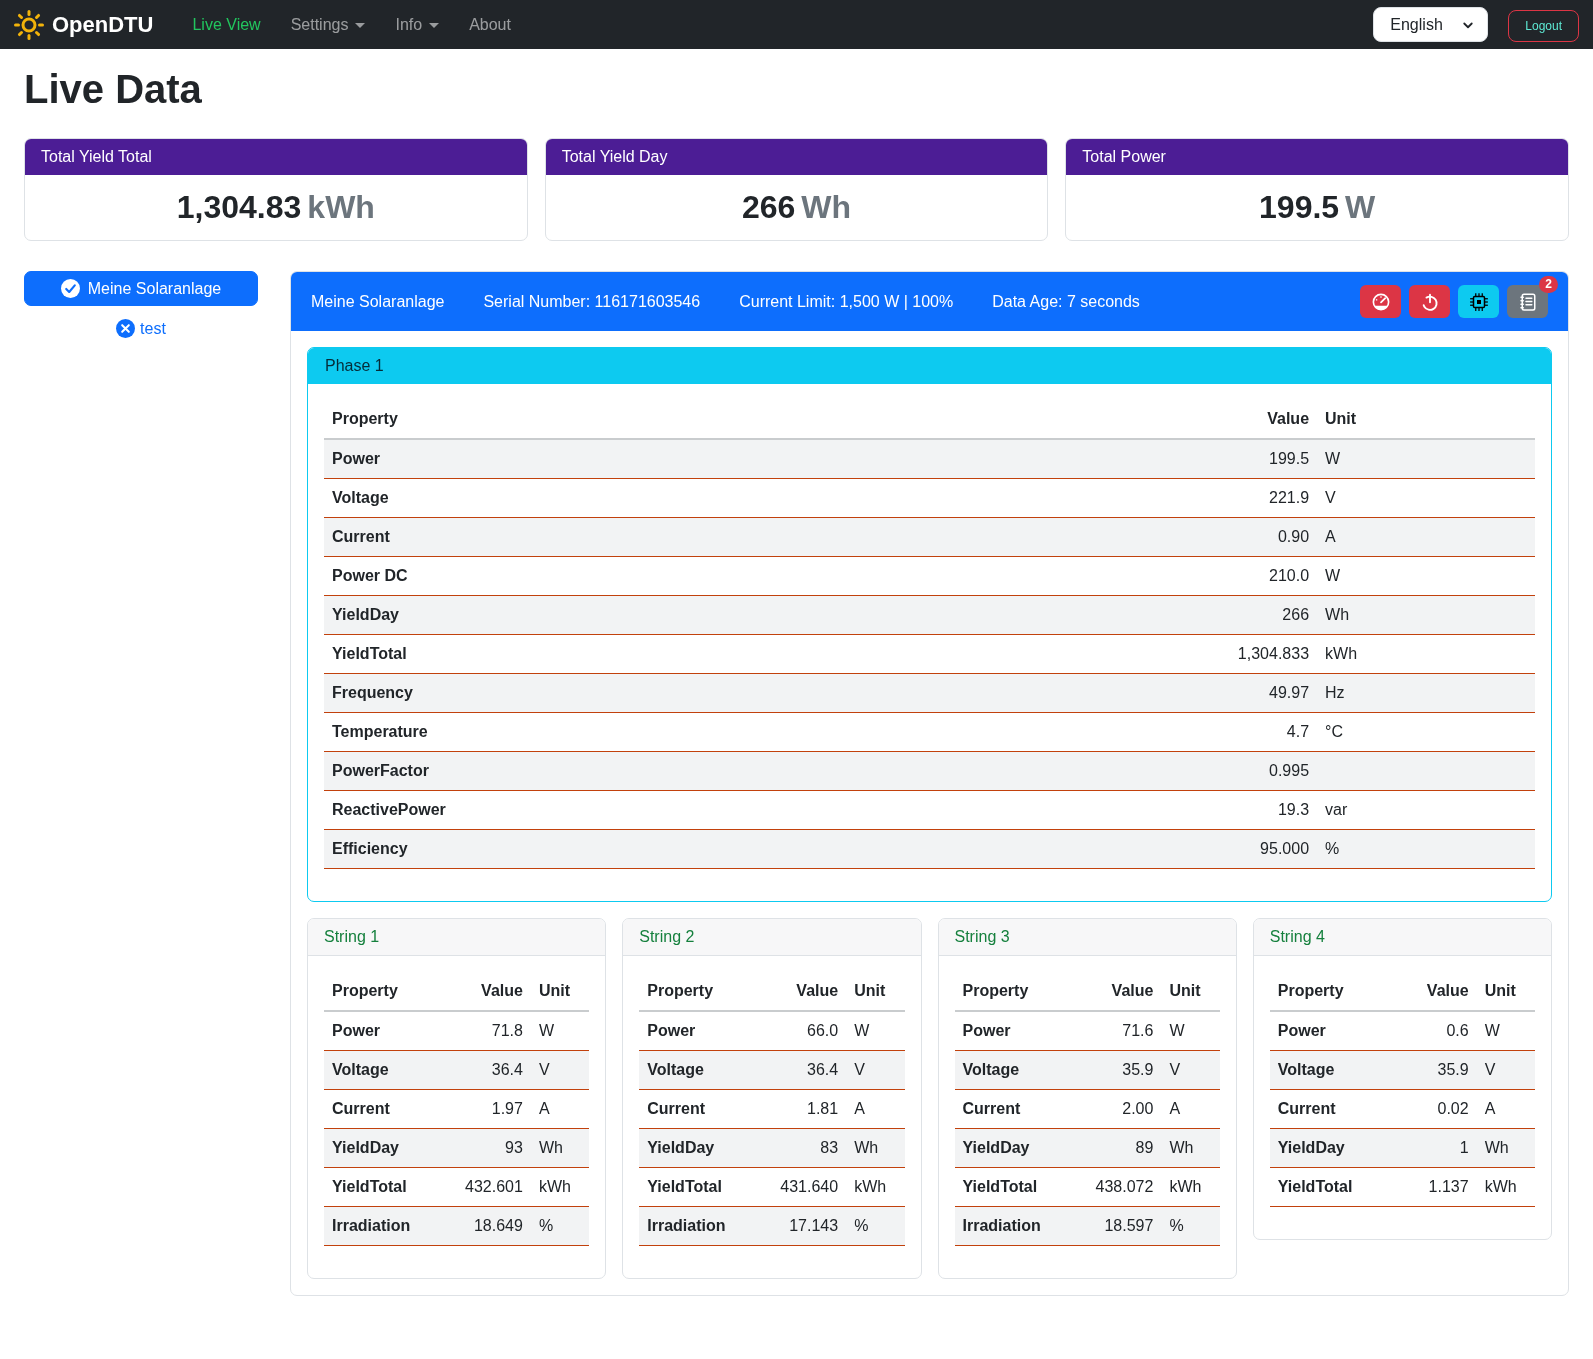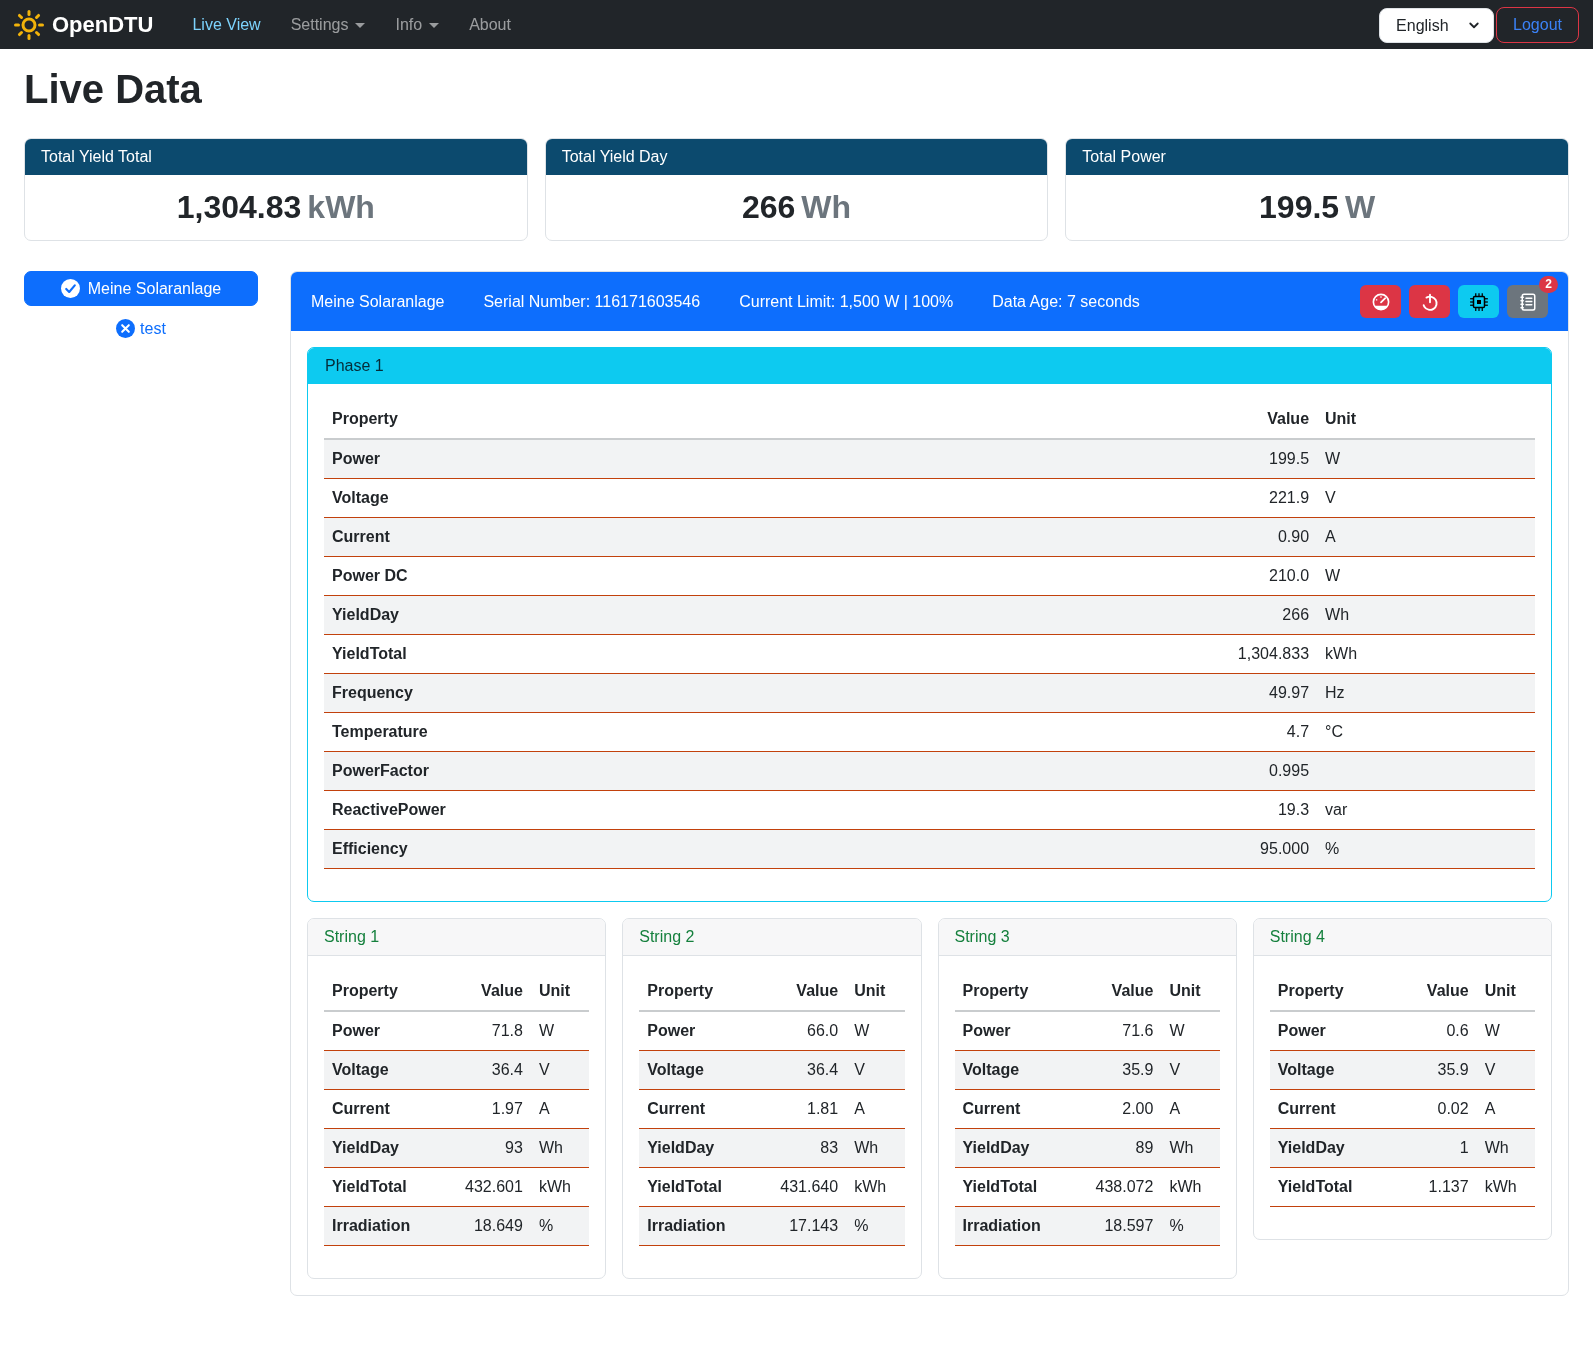--- a/index.html
+++ b/index.html
@@ -25,59 +25,59 @@
     margin-right: 24px; cursor: pointer;
   }
   .nav-links { display: flex; align-items: center; }
   .nav-link {
     color: rgba(255,255,255,.55);
     padding: 8px 15px;
     text-decoration: none;
     cursor: pointer;
     display: inline-flex; align-items: center; gap: 7px;
   }
-  .nav-link.active { color: #7dd3fc; }
+  .nav-link.active { color: #22c55e; }
   .caret {
     width: 0; height: 0; display: inline-block;
     border-left: 5px solid transparent;
     border-right: 5px solid transparent;
     border-top: 5px solid currentColor;
     margin-top: 2px;
   }
   .nav-right { margin-left: auto; display: flex; align-items: flex-end; gap: 2px; }
   .lang-wrap { position: relative; }
   .lang-select {
     appearance: none; -webkit-appearance: none;
     background: #fff; color: #212529;
     border: 1px solid #dee2e6; border-radius: 8px;
     font-size: 16px; font-family: inherit;
     padding: 8px 44px 8px 16px;
     cursor: pointer;
   }
   .lang-chevron { position: absolute; right: 14px; top: 50%; transform: translateY(-50%); pointer-events: none; }
   .logout-btn {
-    background: transparent; color: #3b82f6;
+    background: transparent; color: #5eead4;
     border: 1px solid #dc3545; border-radius: 8px;
-    font-size: 16px; font-family: inherit;
-    padding: 8px 16px; cursor: pointer;
+    font-size: 12px; font-family: inherit;
+    padding: 8px 16px; cursor: pointer; margin-left: 18px;
   }
 
   
   .container { padding: 0 24px; }
   h1.page-title { font-size: 40px; font-weight: 700; margin: 18px 0 26px; }
 
   
   .summary-row { display: flex; gap: 17px; margin-bottom: 30px; }
   .summary-card {
     flex: 1;
     border: 1px solid #dee2e6; border-radius: 7px;
     background: #fff; overflow: hidden;
   }
   .summary-card .card-head {
-    background: #0c4a6e; color: #fff;
+    background: #4c1d95; color: #fff;
     padding: 9px 16px; font-size: 16px;
   }
   .summary-card .card-body {
     padding: 14px 16px; text-align: center;
     font-size: 32px; font-weight: 600;
   }
   .summary-card .unit { color: #6c757d; margin-left: 6px; }
 
   
   .main-row { display: flex; gap: 32px; align-items: flex-start; padding-bottom: 14px; }

